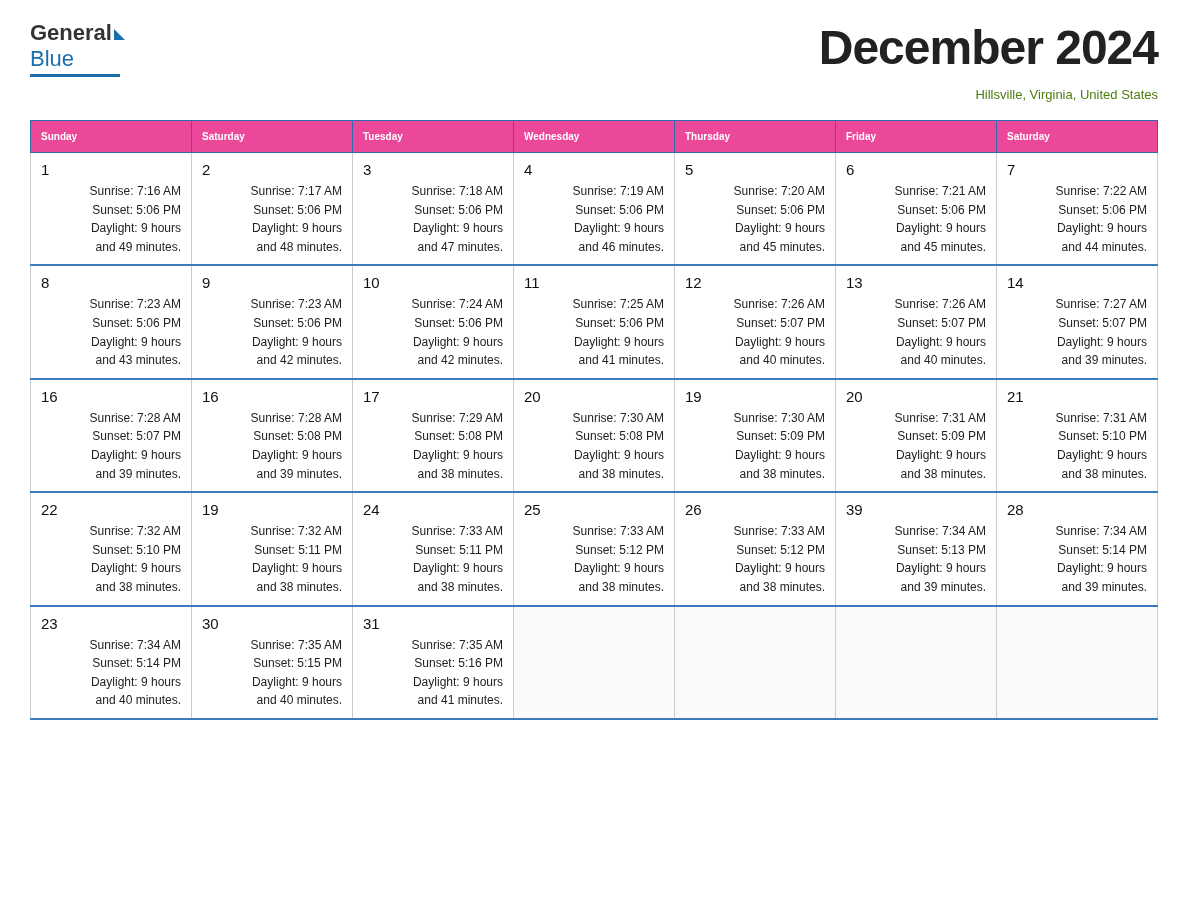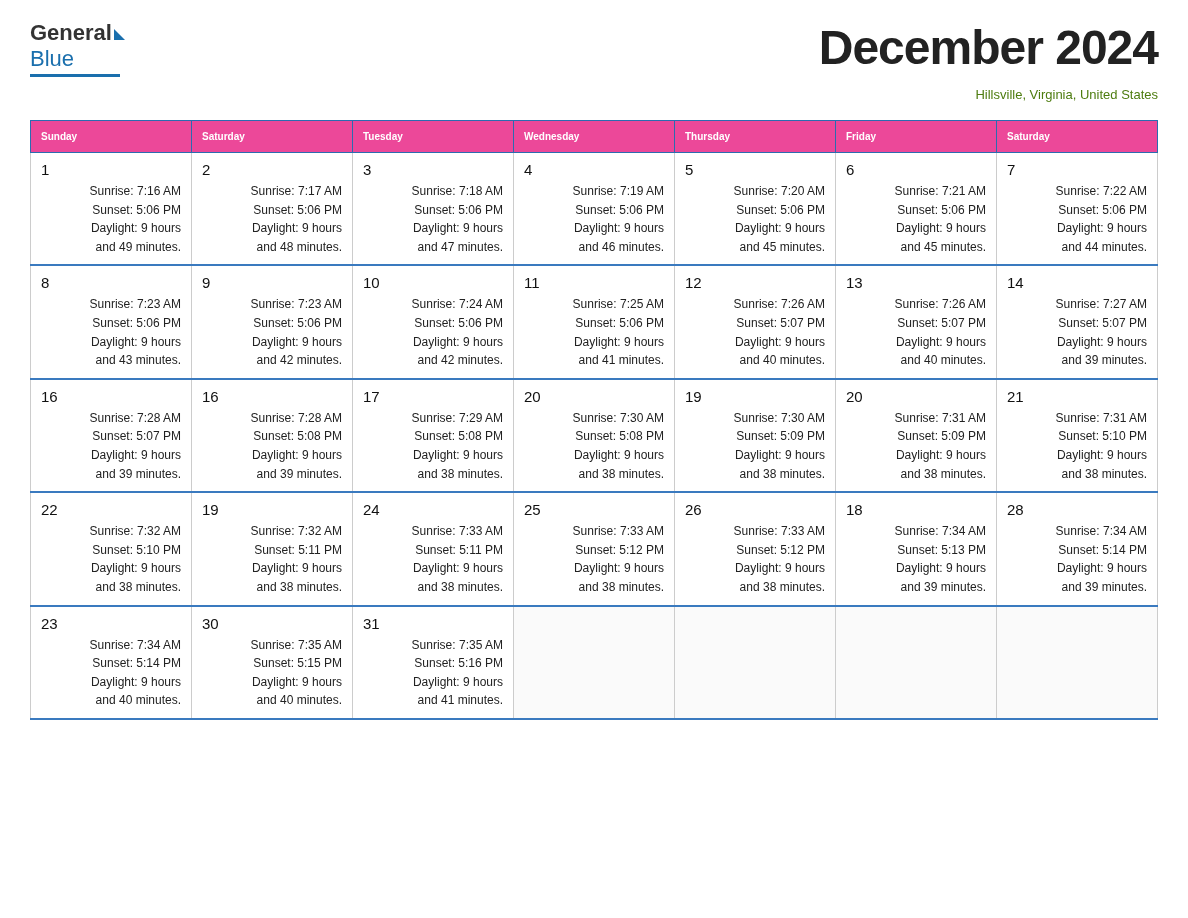--- a/index.html
+++ b/index.html
@@ -224,21 +224,21 @@
         </td>
         <td>
           <div class="day-num">25</div>
           <div class="day-info">Sunrise: 7:33 AM<br>Sunset: 5:12 PM<br>Daylight: 9 hours<br>and 38 minutes.</div>
         </td>
         <td>
           <div class="day-num">26</div>
           <div class="day-info">Sunrise: 7:33 AM<br>Sunset: 5:12 PM<br>Daylight: 9 hours<br>and 38 minutes.</div>
         </td>
         <td>
-          <div class="day-num">18</div>
+          <div class="day-num">39</div>
           <div class="day-info">Sunrise: 7:34 AM<br>Sunset: 5:13 PM<br>Daylight: 9 hours<br>and 39 minutes.</div>
         </td>
         <td>
           <div class="day-num">28</div>
           <div class="day-info">Sunrise: 7:34 AM<br>Sunset: 5:14 PM<br>Daylight: 9 hours<br>and 39 minutes.</div>
         </td>
       </tr>
       <tr>
         <td>
           <div class="day-num">23</div>

